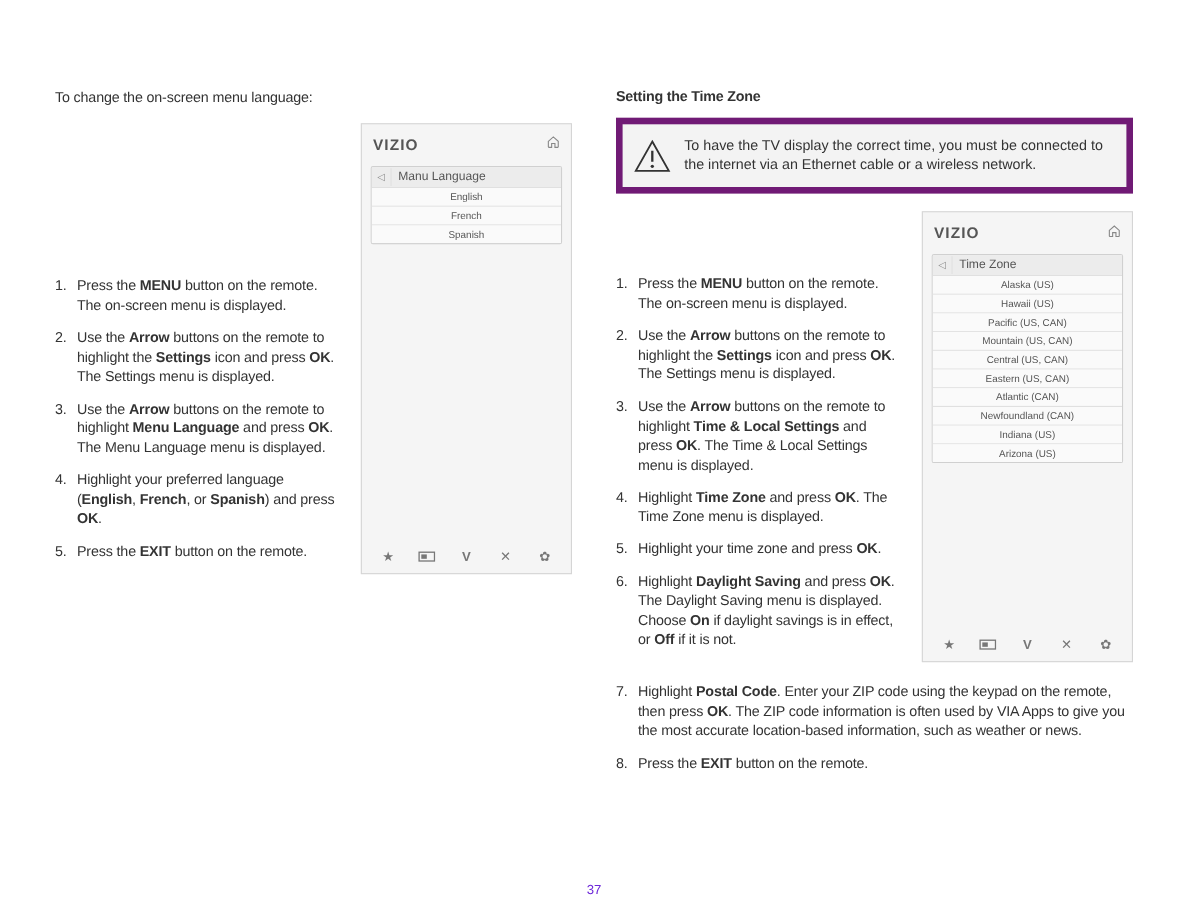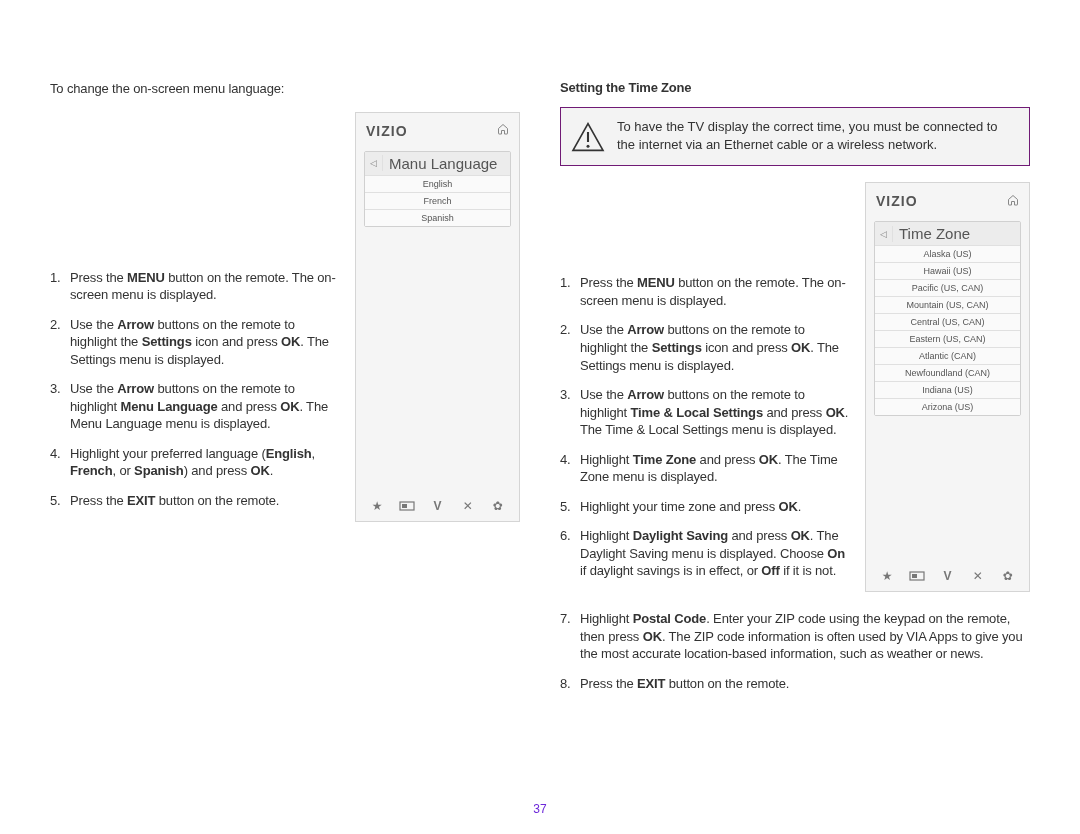--- a/index.html
+++ b/index.html
@@ -52,21 +52,21 @@
   }
   ol li::before {
     content: counter(step) ".";
     position: absolute;
     left: 0;
   }
   b { font-weight: bold; }
 
   
   .tv-panel {
-    width: 165px;
+    width: 192px;
     border: 1px solid #d5d5d5;
     background: #f5f5f5;
     flex-shrink: 0;
     display: flex;
     flex-direction: column;
   }
   .tv-panel.lang { height: 410px; }
   .tv-panel.tz { height: 410px; }
   .tv-header {
     display: flex;
@@ -102,21 +102,21 @@
     display: flex;
     align-items: center;
     justify-content: center;
     border-right: 1px solid #e0e0e0;
     padding: 3px 0;
     color: #888;
     font-size: 9px;
   }
   .tv-list-title {
     flex: 1;
-    font-size: 15px;
+    font-size: 11px;
     color: #555;
     padding: 3px 6px;
   }
   .tv-list-item {
     font-size: 9px;
     color: #555;
     text-align: center;
     padding: 3px 4px;
     border-bottom: 1px solid #e0e0e0;
     background: #fafafa;
@@ -131,21 +131,21 @@
     color: #777;
     font-size: 12px;
   }
   .tv-footer span { display: inline-flex; align-items: center; justify-content: center; width: 18px; }
 
   
   .warn-box {
     display: flex;
     align-items: flex-start;
     gap: 12px;
-    border: 1px solid #701a75;
+    border: 6px solid #701a75;
     background: #f3f3f3;
     padding: 10px 14px 10px 10px;
     margin: 12px 0 16px 0;
   }
   .warn-icon {
     flex-shrink: 0;
     width: 34px; height: 30px;
     margin-top: 4px;
   }
   .warn-text {

